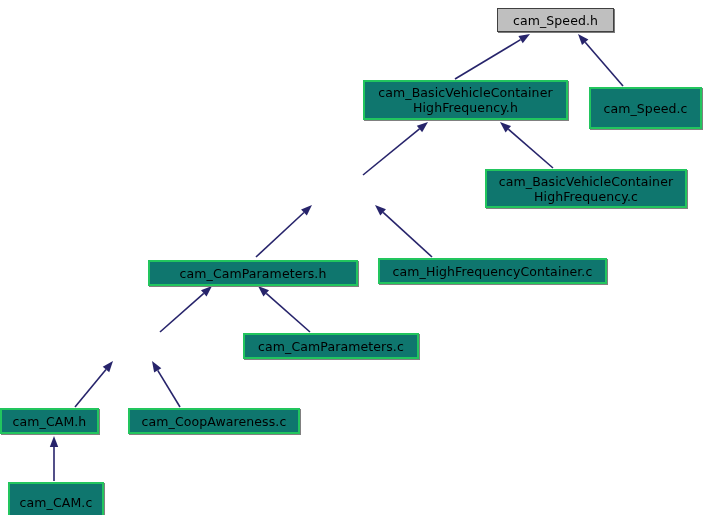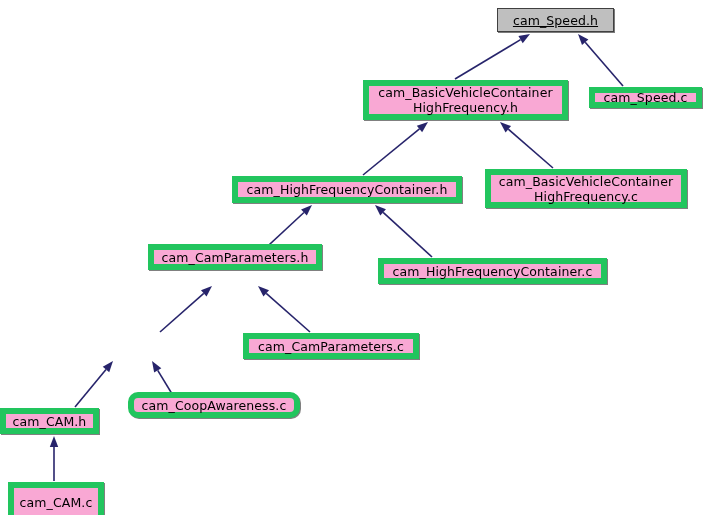--- a/index.html
+++ b/index.html
@@ -23,22 +23,22 @@
     height: 515px;
     pointer-events: none;
   }
   .node {
     position: absolute;
     box-sizing: border-box;
     display: flex;
     align-items: center;
     justify-content: center;
     text-align: center;
-    border: 6px solid #22c55e;
-    background: #f9a8d4;
+    border: 2px solid #22c55e;
+    background: #0f766e;
     color: #000000;
     font-size: 12.5px;
     line-height: 15px;
     letter-spacing: 0.1px;
     white-space: pre-line;
     z-index: 2;
   }
   .node.current {
     background: #bfbfbf;
     border: 1px solid #404040;
@@ -69,26 +69,25 @@
       <polygon points="212,286 206.54384811785854,296.4340982666929 200.9782275073531,290.1425271417737" fill="#27246b"></polygon>
       <line x1="310" y1="332" x2="266.2389621873942" y2="293.2883127042333" stroke="#27246b" stroke-width="1.6"></line>
       <polygon points="258,286 269.0217724926469,290.1425271417737 263.45615188214146,296.4340982666929" fill="#27246b"></polygon>
       <line x1="75" y1="407" x2="105.99430408304079" y2="369.480579267898" stroke="#27246b" stroke-width="1.6"></line>
       <polygon points="113,361 109.23234343987457,372.15548134528245 102.75626472620701,366.80567719051356" fill="#27246b"></polygon>
       <line x1="180" y1="407" x2="157.7194164158532" y2="370.3961841117588" stroke="#27246b" stroke-width="1.6"></line>
       <polygon points="152,361 161.30705034943384,368.2124069347967 154.13178248227257,372.57996128872094" fill="#27246b"></polygon>
       <line x1="54" y1="481" x2="54" y2="447" stroke="#27246b" stroke-width="1.6"></line>
       <polygon points="54,436 58.2,447 49.8,447" fill="#27246b"></polygon>
     </svg>
-<div class="node current" style="left: 497px; top: 8px; width: 117px; height: 24px; text-decoration: underline;">cam_Speed.h</div>
+<div class="node current" style="left: 497px; top: 8px; width: 117px; height: 24px;">cam_Speed.h</div>
     <div class="node shadowed" style="left: 363px; top: 80px; width: 205px; height: 40px;">cam_BasicVehicleContainer
 HighFrequency.h</div>
-    <div class="node shadowed" style="left: 589px; top: 87px; width: 113px; height: 21px;">cam_Speed.c</div>
-    <div class="node shadowed" style="left: 232px; top: 176px; width: 230px; height: 27px;">cam_HighFrequencyContainer.h</div>
+    <div class="node shadowed" style="left: 589px; top: 87px; width: 113px; height: 42px;">cam_Speed.c</div>
     <div class="node shadowed" style="left: 485px; top: 169px; width: 202px; height: 39px;">cam_BasicVehicleContainer
 HighFrequency.c</div>
-    <div class="node shadowed" style="left: 148px; top: 244px; width: 174px; height: 26px;">cam_CamParameters.h</div>
+    <div class="node shadowed" style="left: 148px; top: 260px; width: 210px; height: 26px;">cam_CamParameters.h</div>
     <div class="node shadowed" style="left: 343px; top: 258px; width: 229px; height: 26px; margin-left: 35px;">cam_HighFrequencyContainer.c</div>
     <div class="node shadowed" style="left: 243px; top: 333px; width: 176px; height: 26px;">cam_CamParameters.c</div>
     <div class="node shadowed" style="left: 0; top: 408px; width: 99px; height: 26px;">cam_CAM.h</div>
-    <div class="node shadowed" style="left: 128px; top: 392px; width: 172px; height: 26px; border-radius: 10px;">cam_CoopAwareness.c</div>
+    <div class="node shadowed" style="left: 128px; top: 408px; width: 172px; height: 26px;">cam_CoopAwareness.c</div>
     <div class="node shadowed" style="left: 8px; top: 482px; width: 96px; height: 41px;">cam_CAM.c</div>
   </div>
 
 </body></html>

